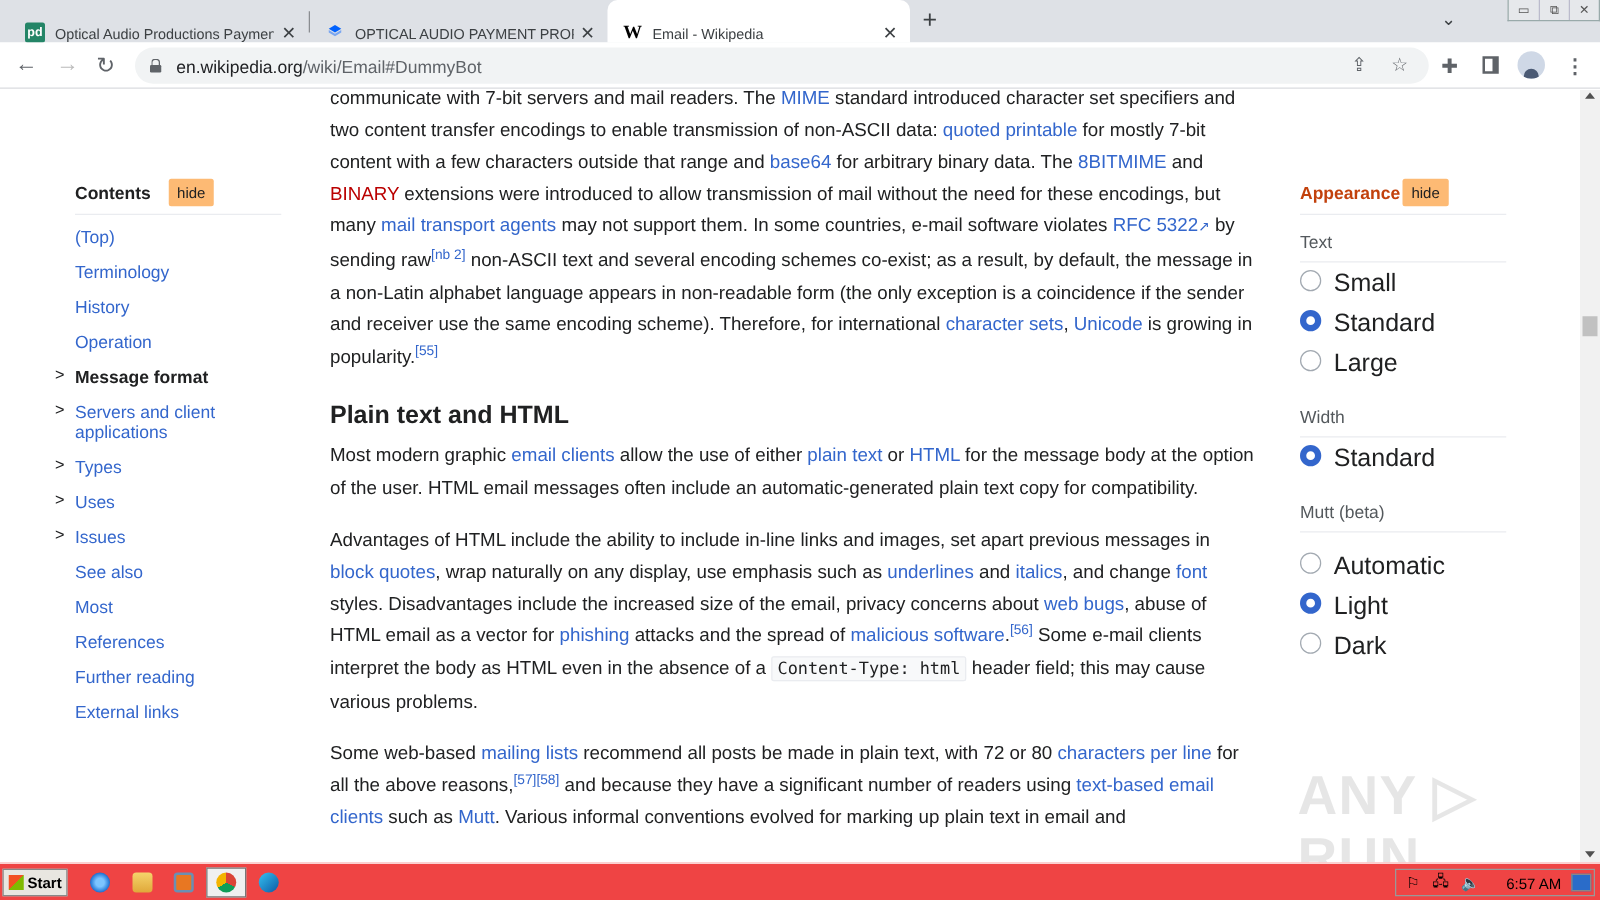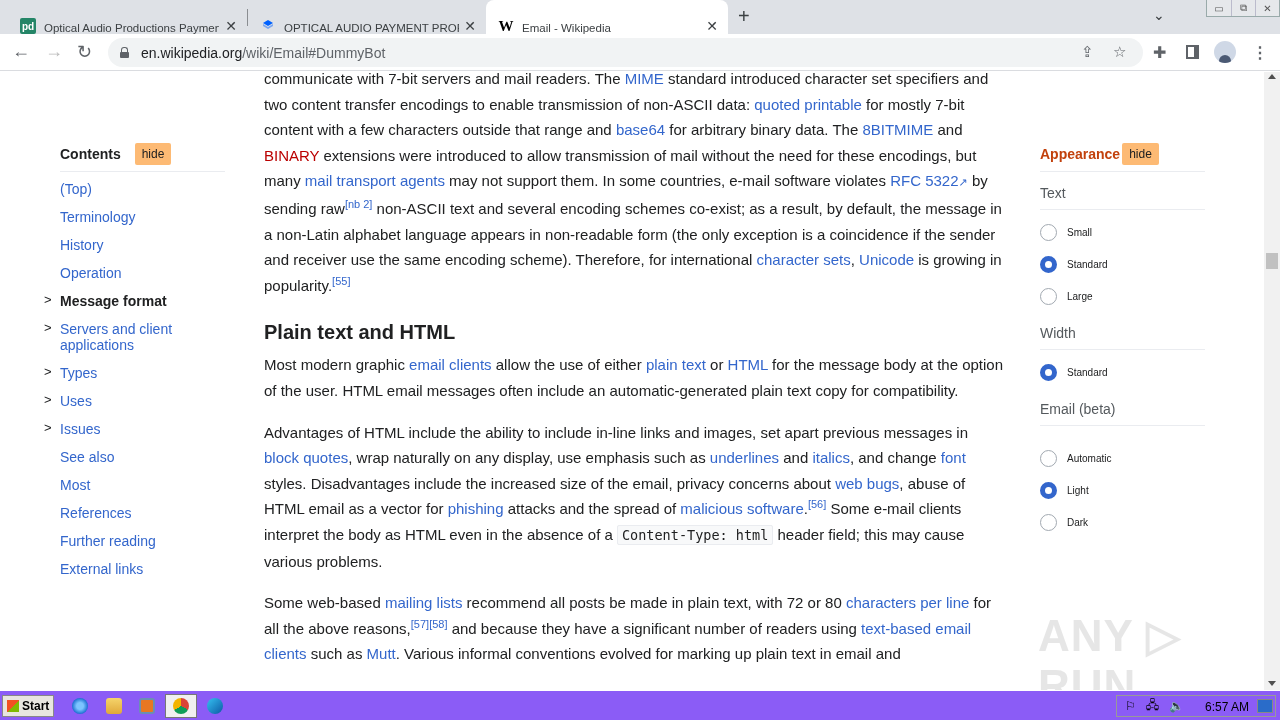--- a/index.html
+++ b/index.html
@@ -46,26 +46,26 @@
 .content a{color:#3366cc;text-decoration:none}
 .content a.red{color:#ba0000}
 .content sup{font-size:11px;line-height:0;color:#3366cc}
 .content h3{font-size:20px;font-weight:bold;margin:22px 0 8px 0;line-height:24px}
 .content code{font-family:"DejaVu Sans Mono",monospace;font-size:13.5px;background:#f8f9fa;border:1px solid #eaecf0;border-radius:2px;padding:1px 4px}
 .ext{display:inline-block;font-size:11px;color:#3366cc}
 .appear{position:absolute;left:1040px;top:70px;width:165px}
 .ap-head{display:flex;align-items:center;height:30px;border-bottom:1px solid #eaecf0;padding-bottom:6px}
 .ap-head b{font-size:14px;color:#c2410c;margin-right:2px}
 .ap-sec{font-size:14px;color:#54595d;margin-top:13px;padding-bottom:8px;border-bottom:1px solid #eaecf0}
-.ap-opt{display:flex;align-items:center;height:32px;font-size:10px;color:#202122}
+.ap-opt{display:flex;height:32px;font-size:20px;color:#202122}
 .ap-opt:first-of-type{margin-top:6px}
 .radio{width:17px;height:17px;border-radius:50%;border:1px solid #a2a9b1;margin-right:10px;background:#fff}
 .radio.on{border:5px solid #3366cc;background:#fff}
 .watermark{position:absolute;left:1038px;top:538px;font-size:44px;font-weight:bold;color:rgba(200,200,200,0.45);letter-spacing:1px}
-.taskbar{position:absolute;left:0;top:690px;width:1280px;height:30px;background:#8b5cf6;border-top:1px solid #fff}
+.taskbar{position:absolute;left:0;top:690px;width:1280px;height:30px;background:#ef4444;border-top:1px solid #fff}
 .start{position:absolute;left:2px;top:4px;width:52px;height:22px;border:1px solid #888;background:#e8e6e0;display:flex;align-items:center;font-weight:bold;font-size:12px;padding-left:4px}
 .start .flag{width:12px;height:12px;background:linear-gradient(135deg,#f25022 0 50%,#7fba00 50%);margin-right:3px}
 .tbicon{position:absolute;top:7px;width:16px;height:16px;border-radius:3px}
 .tbactive{position:absolute;left:165px;top:3px;width:32px;height:24px;border:1px solid #777;background:#f0f0f0}
 .tray{position:absolute;right:4px;top:4px;width:160px;height:22px;border:1px solid #999;display:flex;align-items:center;font-size:12px;color:#000}
 .clock{position:absolute;left:88px;top:4px}
 </style>
 </head>
 <body>
 
@@ -178,21 +178,21 @@
     </div>
 
     <div class="ap-sec">Width</div>
     <div style="margin-top:6px">
       <label class="ap-opt">
           <span class="radio on"></span>
           <span>Standard</span>
         </label>
     </div>
 
-    <div class="ap-sec">Email (beta)</div>
+    <div class="ap-sec">Mutt (beta)</div>
     <div style="margin-top:16px">
       <label class="ap-opt">
           <span class="radio"></span>
           <span>Automatic</span>
         </label>
       <label class="ap-opt">
           <span class="radio on"></span>
           <span>Light</span>
         </label>
       <label class="ap-opt">

